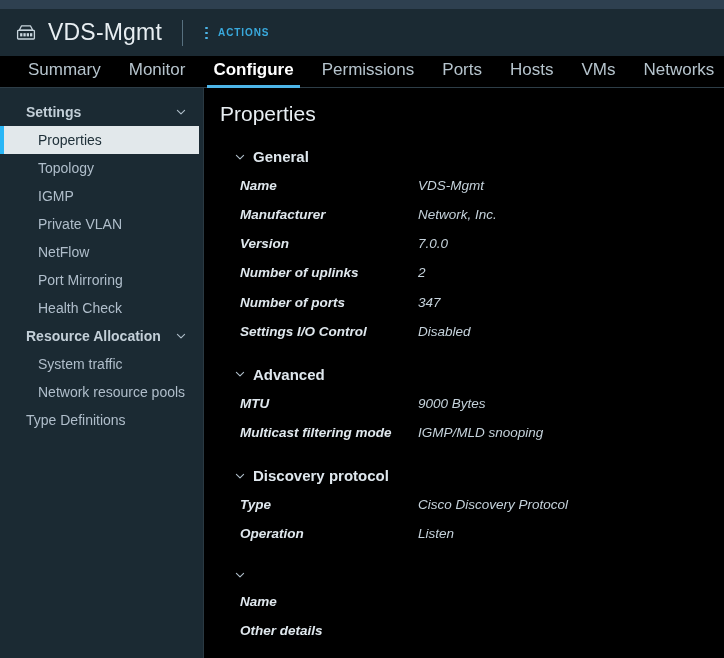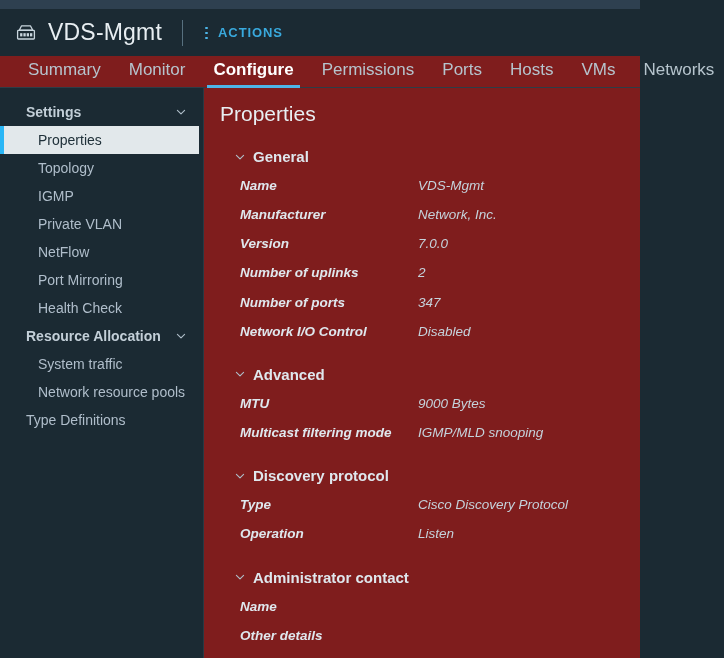--- a/index.html
+++ b/index.html
@@ -8,23 +8,23 @@
     width: 724px;
     height: 658px;
     overflow: hidden;
     background: #1b2a33;
     font-family: "Liberation Sans", sans-serif;
     -webkit-font-smoothing: antialiased;
   }
 
   #app {
     position: relative;
-    width: 640px;
+    width: 724px;
     height: 658px;
-    background: #7f1d1d;
+    background: #000000;
     color: #cdd8e0;
   }
 
   
   .top-strip {
     height: 9px;
     background: #2e4050;
     width: 100%;
   }
 
@@ -80,21 +80,21 @@
     width: 2.5px;
     height: 2.5px;
     border-radius: 50%;
     background: #4db5e8;
   }
   .kebab i:nth-child(1) { top: 2px; }
   .kebab i:nth-child(2) { top: 7px; }
   .kebab i:nth-child(3) { top: 12px; }
 
   .actions-label {
-    font-size: 13px;
+    font-size: 10px;
     font-weight: 700;
     letter-spacing: .9px;
     color: #39a9dd;
     text-transform: uppercase;
   }
 
   
   .tabbar {
     height: 32px;
     display: flex;
@@ -335,21 +335,21 @@
               </div>
               <div class="row">
                 <div class="row-label">Number of uplinks</div>
                 <div class="row-value">2</div>
               </div>
               <div class="row">
                 <div class="row-label">Number of ports</div>
                 <div class="row-value">347</div>
               </div>
               <div class="row">
-                <div class="row-label">Network I/O Control</div>
+                <div class="row-label">Settings I/O Control</div>
                 <div class="row-value">Disabled</div>
               </div>
             </div>
             <div class="sec-gap"></div>
           </div>
           <div class="section">
             <div class="section-head">
               <svg class="chev" viewBox="0 0 16 16">
                 <path d="M3.2 5.8 L8 10.6 L12.8 5.8" fill="none" stroke="#aebdc8" stroke-width="1.5" stroke-linecap="round" stroke-linejoin="round"></path>
               </svg>
@@ -384,21 +384,20 @@
                 <div class="row-value">Listen</div>
               </div>
             </div>
             <div class="sec-gap"></div>
           </div>
           <div class="section">
             <div class="section-head">
               <svg class="chev" viewBox="0 0 16 16">
                 <path d="M3.2 5.8 L8 10.6 L12.8 5.8" fill="none" stroke="#aebdc8" stroke-width="1.5" stroke-linecap="round" stroke-linejoin="round"></path>
               </svg>
-              <span>Administrator contact</span>
             </div>
             <div class="rows">
               <div class="row">
                 <div class="row-label">Name</div>
                 <div class="row-value"></div>
               </div>
               <div class="row">
                 <div class="row-label">Other details</div>
                 <div class="row-value"></div>
               </div>

